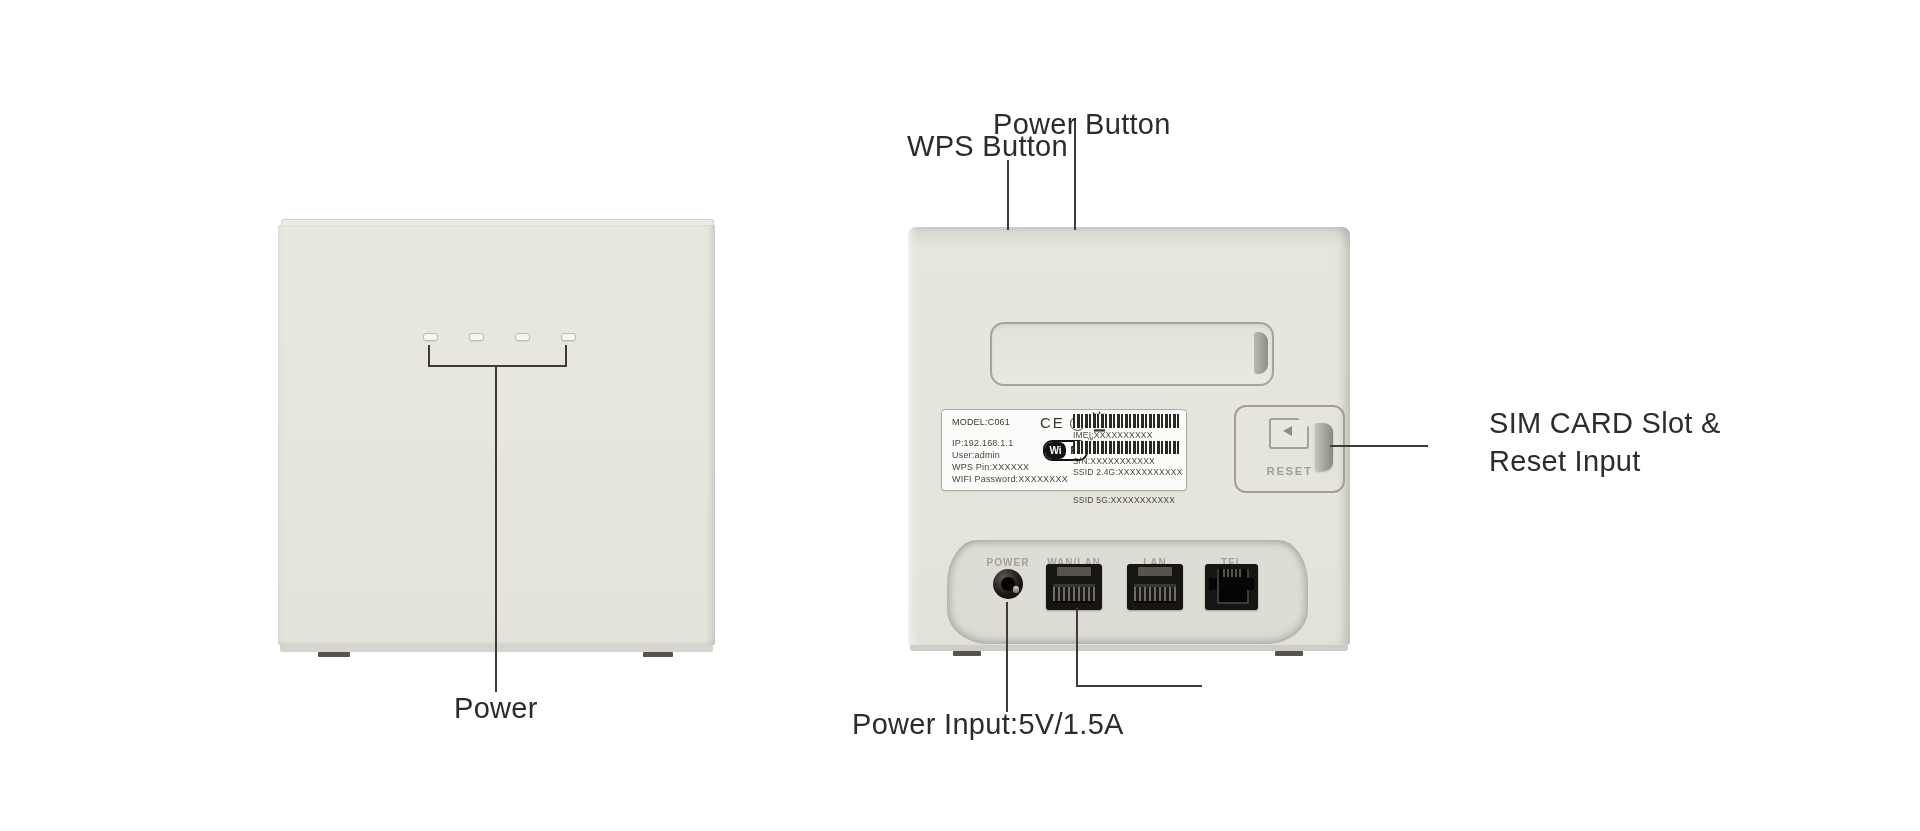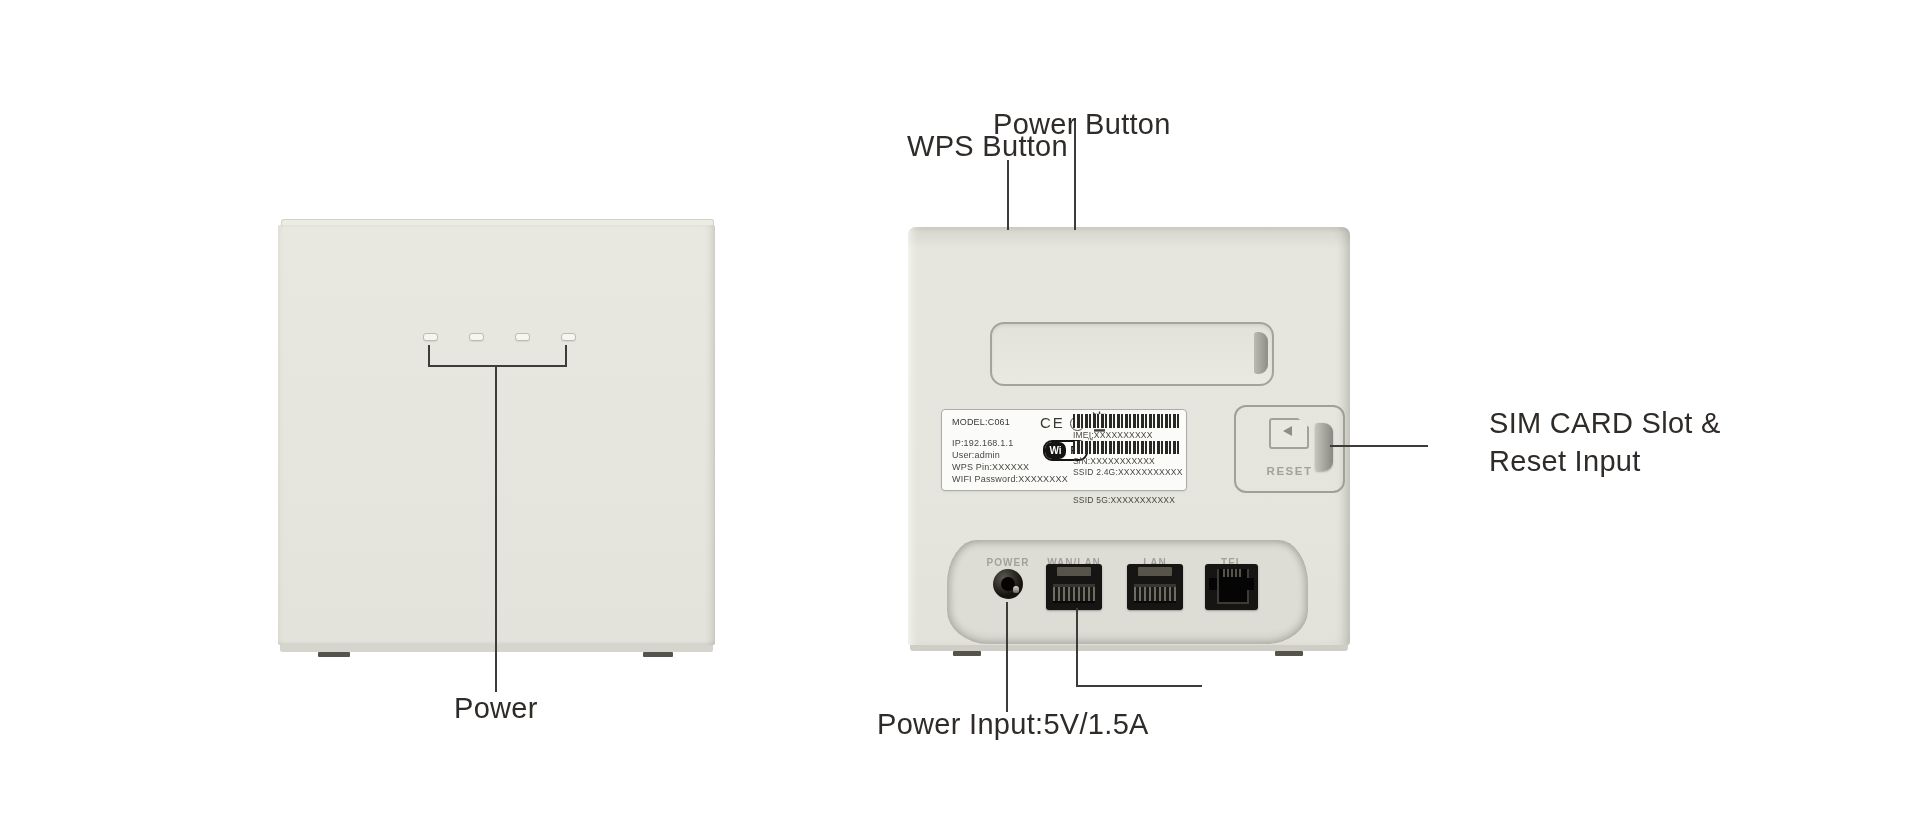--- a/index.html
+++ b/index.html
@@ -215,15 +215,15 @@
   <div class="line-h" style="left:1076px;top:685px;width:126px;"></div>
   <div class="line-v" style="left:1006px;top:602px;height:110px;"></div>
 
   <div class="ann" style="left:993px;top:80px;margin-top:28px;">Power Button</div>
   <div class="ann" style="left:907px;top:130px;">WPS Button</div>
   <div class="ann" style="left:454px;top:692px;">Power</div>
   <div class="ann" style="left:1489px;top:404px;line-height:38px;">
     <span style="display:block;">SIM CARD Slot &amp;</span>
     <span style="display:block;">Reset Input</span>
   </div>
-  <div class="ann" style="left:852px;top:708px;margin-left:25px;">Power Input:5V/1.5A</div>
+  <div class="ann" style="left:852px;top:708px;">Power Input:5V/1.5A</div>
 
 </div>
 
 </body></html>

